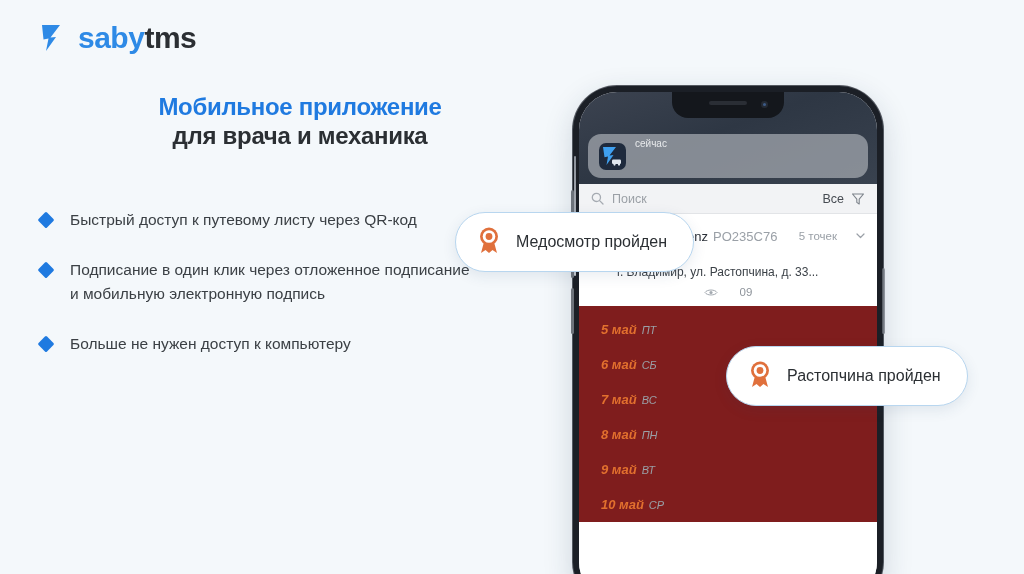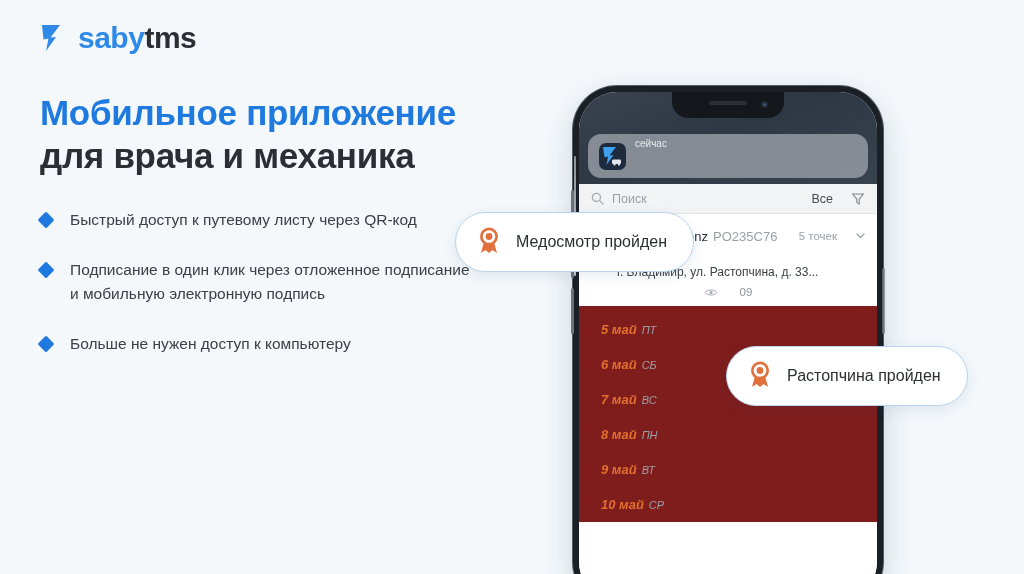--- a/index.html
+++ b/index.html
@@ -13,21 +13,21 @@
 
   
   .logo { position: absolute; left: 40px; top: 22px; display: flex; align-items: center; gap: 8px; }
   .logo-bird { width: 30px; height: 32px; display: block; }
   .logo-text { font-size: 30px; font-weight: bold; letter-spacing: -0.5px; line-height: 1; }
   .logo-saby { color: #2e8ae6; }
   .logo-tms { color: #2b2f33; }
 
   
   .headline { position: absolute; left: 40px; top: 92px; width: 520px; }
-  .headline-line { font-size: 35px; font-weight: bold; line-height: 1.22; letter-spacing: -0.3px; }
+  .headline-line { font-size: 24px; font-weight: bold; line-height: 1.22; letter-spacing: -0.3px; text-align: center; }
   .headline-line.blue { color: #1f7ae0; }
   .headline-line.dark { color: #2b2f33; }
 
   
   .bullets { position: absolute; left: 40px; top: 208px; width: 430px; }
   .bullet { display: flex; align-items: flex-start; margin-bottom: 26px; }
   .bullet:last-child { margin-bottom: 0; }
   .diamond {
     flex: 0 0 auto; width: 12px; height: 12px;
     background: #1f7ae0; transform: rotate(45deg);
@@ -93,21 +93,21 @@
   .notif-time { font-size: 10px; color: #e8eaec; flex: 0 0 auto; align-self: flex-start; margin-top: 4px; }
 
   
   .search-row {
     position: absolute; left: 0; top: 92px; right: 0; height: 30px;
     background: #f2f3f5; display: flex; align-items: center; padding: 0 12px;
     border-bottom: 1px solid #e2e4e7; z-index: 4;
   }
   .search-left { display: flex; align-items: center; gap: 8px; flex: 1 1 auto; }
   .search-placeholder { font-size: 12.5px; color: #9ba0a6; }
-  .search-right { display: flex; align-items: center; gap: 18px; }
+  .search-right { display: flex; align-items: center; gap: 7px; }
   .search-all { font-size: 12.5px; color: #464b52; }
 
   
   .content { position: absolute; left: 0; top: 122px; right: 0; bottom: 0; background: #ffffff; }
   .vehicle-card { padding: 13px 12px 8px 12px; background: #fff; }
   .vehicle-top { display: flex; align-items: center; }
   .truck-icon { flex: 0 0 auto; margin-right: 7px; }
   .vehicle-brand { font-size: 13px; color: #2b3038; }
   .vehicle-plate { font-size: 13px; color: #9aa0a7; margin-left: 5px; }
   .vehicle-points { margin-left: auto; font-size: 11.5px; color: #9aa0a7; display: flex; align-items: center; gap: 19px; }

